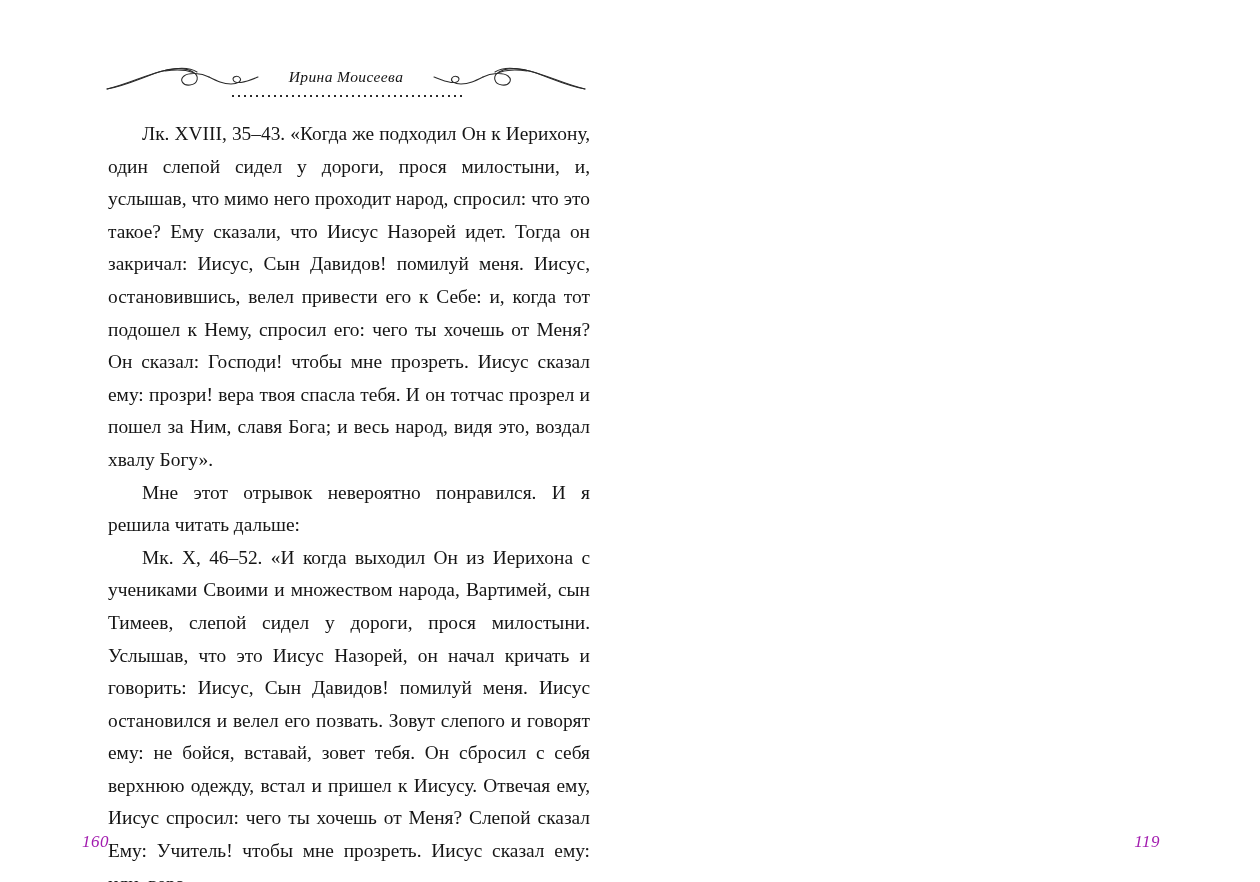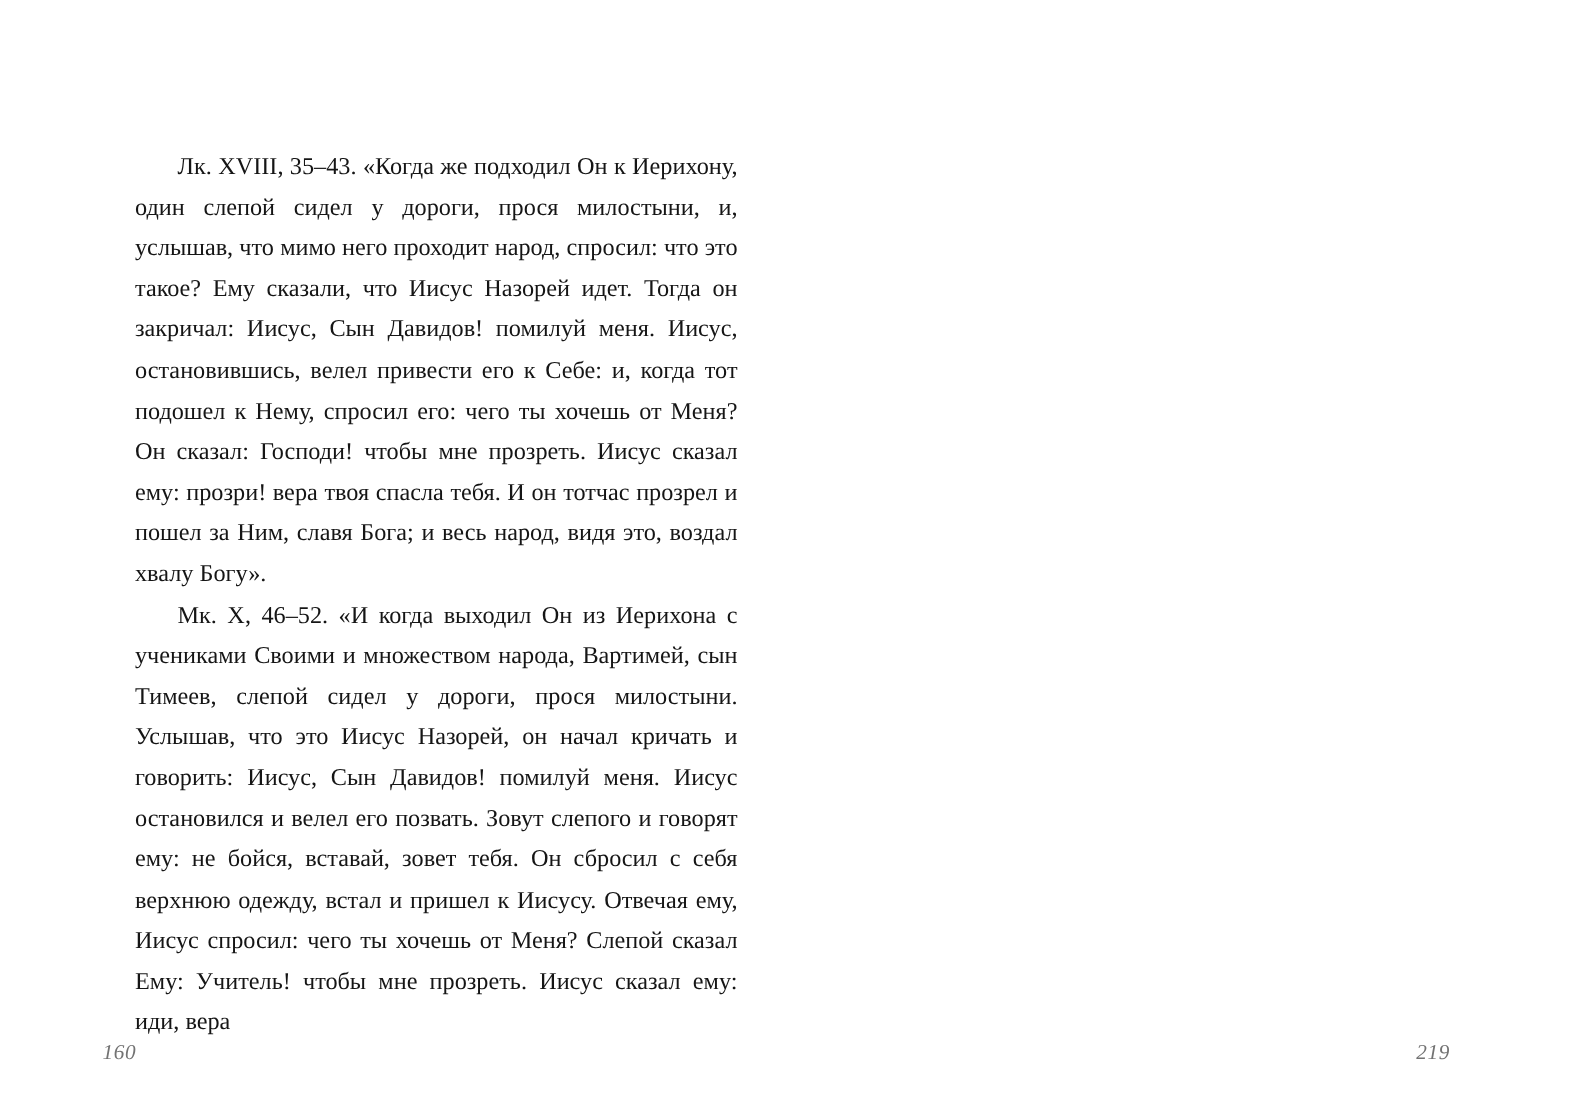--- a/index.html
+++ b/index.html
@@ -106,40 +106,71 @@
     text-indent: 34px;
     font-family: Liberation Serif, serif;
   }
 
   
   .folio {
     position: absolute;
     bottom: 30px;
     font-style: italic;
     font-size: 17px;
-    color: #737373;
+    color: #a21caf;
     letter-spacing: 0.5px;
   }
   .page-left  .folio { left: 82px;  text-align: left; }
   .page-right .folio { right: 100px; text-align: right; }
 </style>
 </head>
 <body>
 
 <div class="spread">
 
   <div class="page page-left">
 
+    <div class="running-head">
+      <div class="head-inner">
+
+        <span class="flourish flourish-left">
+          <svg viewBox="0 0 185 34" xmlns="http://www.w3.org/2000/svg">
+            <g fill="none" stroke="#2b2b2b" stroke-width="1.05" stroke-linecap="round">
+              <path d="M2 27 C 20 24, 36 16, 54 10 C 66 6, 80 5, 88 10 C 95 14, 93 22, 85 23 C 78 24, 74 18, 79 14 C 84 10, 96 11, 104 15"></path>
+              <path d="M2 27 C 24 22, 42 12, 62 8 C 74 5.5, 86 6, 92 10"></path>
+              <path d="M104 15 C 112 19, 118 22, 126 22 C 133 22, 137 19, 135 16 C 133 13.4, 128 14, 128 17 C 128 19.6, 131 21, 136 20.4 C 142 19.7, 148 17, 153 15"></path>
+              <path d="M60 9 C 70 7.6, 80 7.6, 88 10.4"></path>
+            </g>
+          </svg>
+        </span>
+
+        <span class="head-title">Ирина Моисеева</span>
+
+        <span class="flourish flourish-right">
+          <svg viewBox="0 0 185 34" xmlns="http://www.w3.org/2000/svg">
+            <g fill="none" stroke="#2b2b2b" stroke-width="1.05" stroke-linecap="round">
+              <path d="M2 27 C 20 24, 36 16, 54 10 C 66 6, 80 5, 88 10 C 95 14, 93 22, 85 23 C 78 24, 74 18, 79 14 C 84 10, 96 11, 104 15"></path>
+              <path d="M2 27 C 24 22, 42 12, 62 8 C 74 5.5, 86 6, 92 10"></path>
+              <path d="M104 15 C 112 19, 118 22, 126 22 C 133 22, 137 19, 135 16 C 133 13.4, 128 14, 128 17 C 128 19.6, 131 21, 136 20.4 C 142 19.7, 148 17, 153 15"></path>
+              <path d="M60 9 C 70 7.6, 80 7.6, 88 10.4"></path>
+            </g>
+          </svg>
+        </span>
+
+        <span class="head-dots"></span>
+      </div>
+    </div>
 
     <div class="body-col">
       <p>Лк. XVIII, 35–43. «Когда же подходил Он к Иерихону, один слепой сидел у дороги, прося милостыни, и, услышав, что мимо него проходит народ, спросил: что это такое? Ему сказали, что Иисус Назорей идет. Тогда он закричал: Иисус, Сын Давидов! помилуй меня. Иисус, остановившись, велел привести его к Себе: и, когда тот подошел к Нему, спросил его: чего ты хочешь от Меня? Он сказал: Господи! чтобы мне прозреть. Иисус сказал ему:  прозри! вера твоя спасла тебя.  И он тотчас прозрел и пошел за Ним, славя Бога; и весь народ, видя это, воздал хвалу Богу».</p>
+      <p>Мне этот отрывок невероятно понравился. И я решила читать дальше:</p>
       <p>Мк. X, 46–52. «И когда выходил Он из Иерихона с учениками Своими и множеством народа, Вартимей, сын Тимеев, слепой сидел у дороги, прося милостыни. Услышав, что это Иисус Назорей, он начал кричать и говорить: Иисус, Сын Давидов! помилуй меня. Иисус остановился и велел его позвать. Зовут слепого и говорят ему: не бойся, вставай, зовет тебя. Он сбросил с себя верхнюю одежду, встал и пришел к Иисусу. Отвечая ему, Иисус спросил: чего ты хочешь от Меня?  Слепой сказал Ему: Учитель! чтобы мне прозреть. Иисус сказал ему: иди, вера</p>
     </div>
 
     <div class="folio">160</div>
   </div>
 
   <div class="page page-right">
 
-    <div class="folio">219</div>
+    <div class="folio">119</div>
   </div>
 
 </div>
 
 </body></html>

